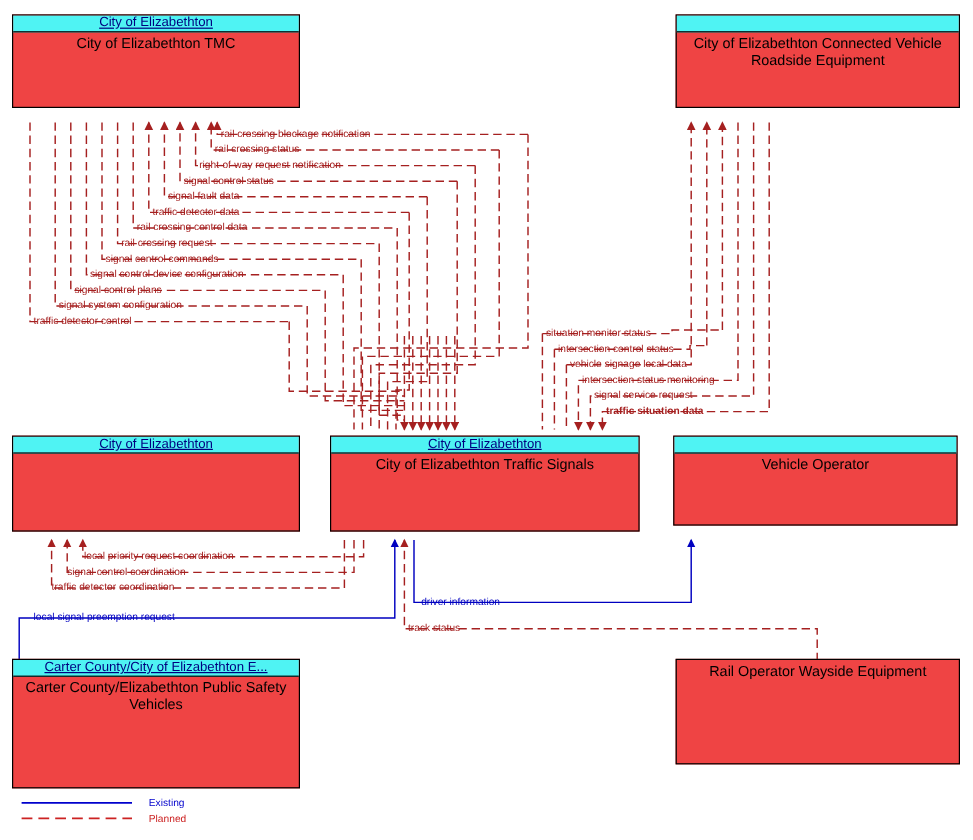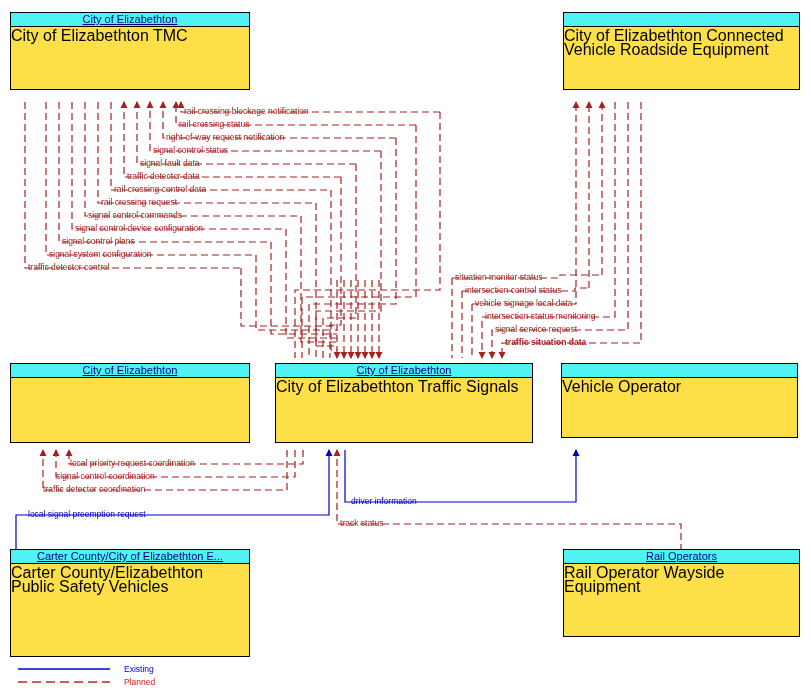--- a/index.html
+++ b/index.html
@@ -1,24 +1,24 @@
 <!DOCTYPE html>
 <html><head>
 <meta charset="utf-8">
 <style>
   html,body{margin:0;padding:0;background:#ffffff;}
   body{width:811px;height:700px;position:relative;overflow:hidden;
        font-family:"Liberation Sans",sans-serif;}
   #canvas{position:absolute;left:0;top:0;width:811px;height:700px;}
 
-  .node{position:absolute;box-sizing:border-box;border:1px solid #000;background:#fde047;}
+  .node{position:absolute;box-sizing:border-box;border:1px solid #000;background:#ef4444;}
   .node .hdr{box-sizing:border-box;height:14px;line-height:13px;background:#4FF3F3;
              border-bottom:1px solid #000;text-align:center;font-size:11px;color:#000;}
   .node .hdr.link{color:#00007f;text-decoration:underline;}
-  .node .body{font-size:16px;color:#000;padding-top:2px;line-height:14px;}
+  .node .body{text-align:center;font-size:12px;color:#000;padding-top:2px;line-height:14px;}
 
   .flab{position:absolute;font-size:8.5px;color:#a52020;white-space:nowrap;line-height:9px;}
   .flab.blue{color:#0000c0;}
 
   .lgd{position:absolute;font-size:8.5px;line-height:10px;}
   .lgd.e{color:#0000cc;}
   .lgd.p{color:#cc2222;}
 </style>
 </head>
 <body>
@@ -142,21 +142,20 @@
   <div class="hdr"></div>
   <div class="body">Vehicle Operator</div>
 </div>
 
 <div class="node" style="left:10px;top:549px;width:240px;height:108px;">
   <div class="hdr link">Carter County/City of Elizabethton E...</div>
   <div class="body">Carter County/Elizabethton Public Safety Vehicles</div>
 </div>
 
 <div class="node" style="left:563px;top:549px;width:237px;height:88px;">
-  <div class="hdr link">Rail Operators</div>
   <div class="body">Rail Operator Wayside Equipment</div>
 </div>
 
 <div class="flab" style="left:184px;top:107px;">rail crossing blockage notification</div>
 <div class="flab" style="left:179px;top:120px;">rail crossing status</div>
 <div class="flab" style="left:166px;top:133px;">right-of-way request notification</div>
 <div class="flab" style="left:153px;top:146px;">signal control status</div>
 <div class="flab" style="left:140px;top:159px;">signal fault data</div>
 <div class="flab" style="left:127px;top:172px;">traffic detector data</div>
 <div class="flab" style="left:114px;top:185px;">rail crossing control data</div>

